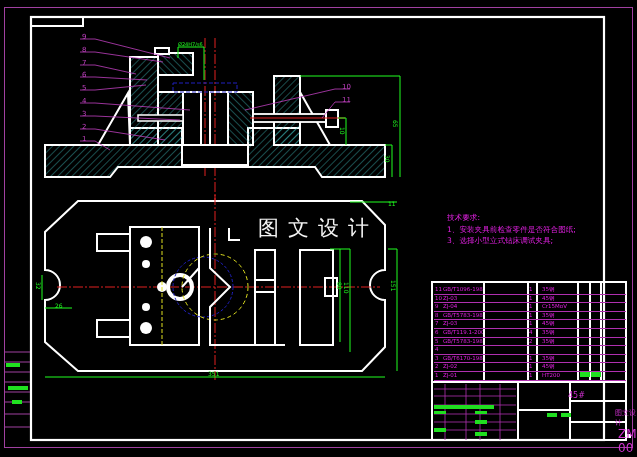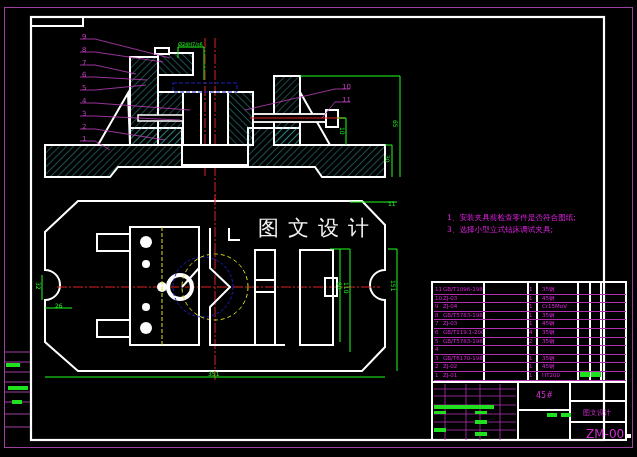--- a/index.html
+++ b/index.html
@@ -4,21 +4,21 @@
 <style>
   html,body{margin:0;padding:0;background:#000;}
   body{width:637px;height:457px;overflow:hidden;position:relative;font-family:"DejaVu Sans",sans-serif;}
   #canvas{position:absolute;left:0;top:0;width:637px;height:457px;}
   .lbl{position:absolute;color:#c040c0;font-size:7px;line-height:8px;}
   .wm{position:absolute;left:258px;top:214px;color:#f4f4f4;font-size:21px;letter-spacing:9px;font-family:"DejaVu Serif",serif;}
   .req{position:absolute;left:447px;top:212px;color:#e020e0;font-size:7.6px;line-height:11.6px;white-space:nowrap;}
   .bom{position:absolute;left:434px;top:286px;width:192px;}
   .bom .row{position:relative;height:7.6px;border-bottom:1px solid #b030b0;font-size:5.5px;line-height:7px;color:#e020e0;}
   .bom .row span{position:absolute;top:0;white-space:nowrap;overflow:hidden;}
-  .tb-text{position:absolute;color:#d030d0;font-size:8px;}
+  .tb-text{position:absolute;color:#d030d0;font-size:8px;margin-left:32px;}
   .dim{position:absolute;color:#20ff20;font-size:6px;}
 </style>
 </head>
 <body>
 
 <svg id="canvas" width="637" height="457" viewBox="0 0 637 457" xmlns="http://www.w3.org/2000/svg">
   <defs>
     <pattern id="hatch" patternUnits="userSpaceOnUse" width="5" height="5" patternTransform="rotate(45)">
       <line x1="0" y1="0" x2="0" y2="5" stroke="#40c0c0" stroke-width="0.8"></line>
     </pattern>
@@ -197,20 +197,21 @@
 <div class="dim" style="left:390px;top:280px;writing-mode:vertical-rl">151</div>
 <div class="dim" style="left:343px;top:282px;writing-mode:vertical-rl">110</div>
 <div class="dim" style="left:336px;top:282px;writing-mode:vertical-rl">80</div>
 <div class="dim" style="left:35px;top:282px;writing-mode:vertical-rl">32</div>
 <div class="dim" style="left:55px;top:302px">26</div>
 <div class="dim" style="left:388px;top:200px">11</div>
 
 <div class="wm">图文设计</div>
 
 <div class="req">
+  <div>技术要求:</div>
   <div>1、安装夹具前检查零件是否符合图纸;</div>
   <div>3、选择小型立式钻床调试夹具;</div>
 </div>
 
 <div class="bom">
   <div class="row">
       <span style="left:1px">11</span>
       <span style="left:9px;width:40px">GB/T1096-1987</span>
       <span style="left:95px">1</span>
       <span style="left:108px">35钢</span>

